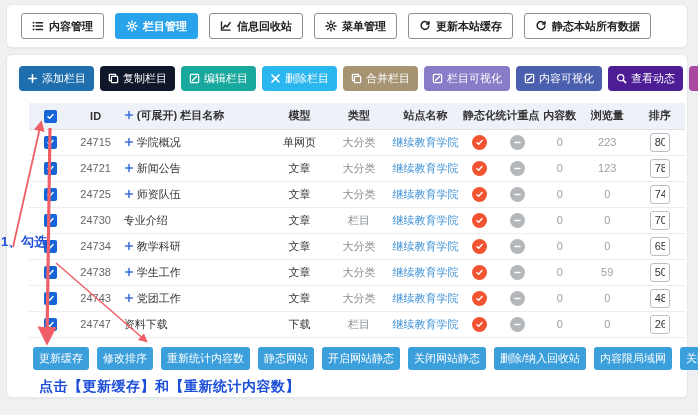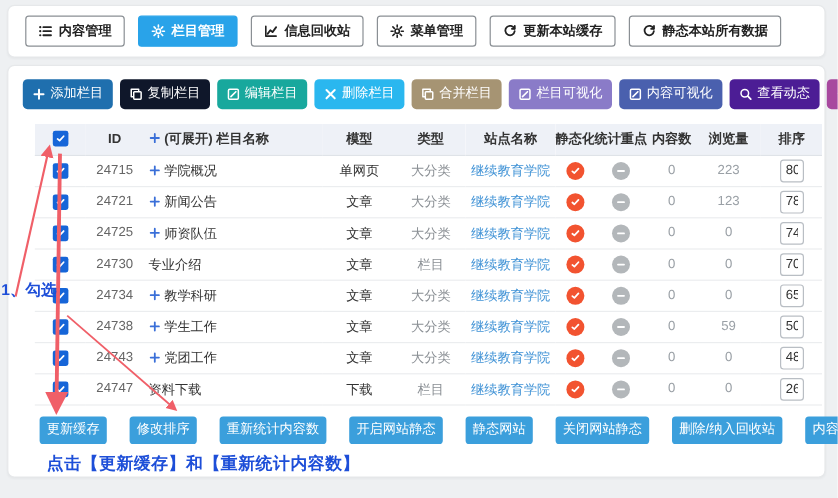--- a/index.html
+++ b/index.html
@@ -68,21 +68,21 @@
   .badge.red { background:#f25330; }
   .badge.gray { background:#b3b7ba; }
 
   .plus-ic { color:#3a6fd8; margin-right:3px; vertical-align:-1px; }
   .sort-input {
     width:20px; height:19px; border:1px solid #b9bec4; border-radius:3px;
     font-size:11px; font-family:inherit; padding:0 4px; color:#333;
   }
 
   
-  .bottom-actions { display:flex; gap:19px; margin:9px 0 0 26px; flex-wrap:nowrap; }
+  .bottom-actions { display:flex; gap:8px; margin:9px 0 0 26px; flex-wrap:nowrap; }
   .ba-btn {
     background:#3b9fdc; color:#fff; border:none; border-radius:3px;
     padding:6px 6px; font-size:11px; font-family:inherit; cursor:pointer; line-height:1;
     white-space:nowrap;
   }
 
   
   .anno { position:absolute; color:#1d4ed8; z-index:30; font-weight:bold; }
   .anno-step1 { left:1px; top:233px; font-size:13px; }
   .anno-step2 { left:39px; top:378px; font-size:14px; letter-spacing:0.5px; }
@@ -542,22 +542,22 @@
             <td class="num-cell">0</td>
             <td><input class="sort-input" value="26" style=""></td>
           </tr>
         </tbody>
     </table>
   </div>
   <div class="bottom-actions">
       <button class="ba-btn">更新缓存</button>
       <button class="ba-btn">修改排序</button>
       <button class="ba-btn">重新统计内容数</button>
+      <button class="ba-btn">静态网站</button>
       <button class="ba-btn">开启网站静态</button>
-      <button class="ba-btn">静态网站</button>
       <button class="ba-btn">关闭网站静态</button>
       <button class="ba-btn">删除/纳入回收站</button>
       <button class="ba-btn">内容限局域网</button>
       <button class="ba-btn">关闭内容限局域网</button>
     </div>
 </div>
 
 <div class="anno anno-step1">1、勾选</div>
 <div class="anno anno-step2">点击【更新缓存】和【重新统计内容数】</div>
 

